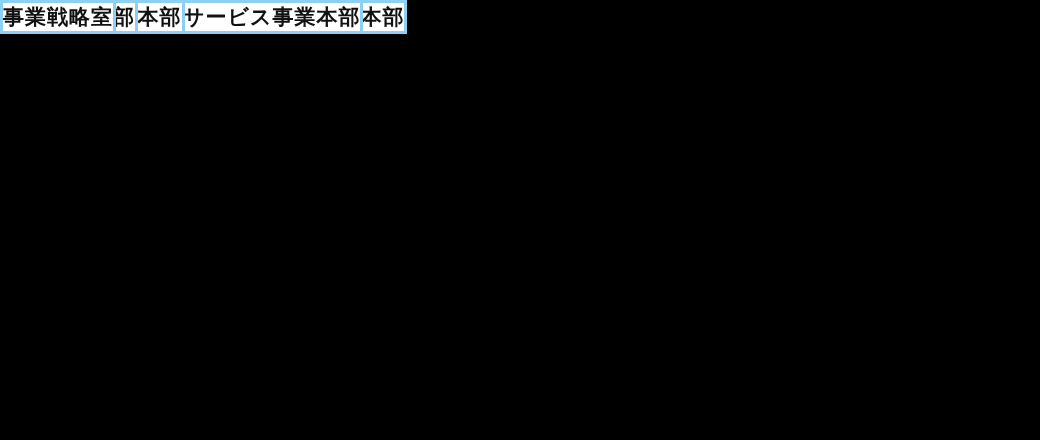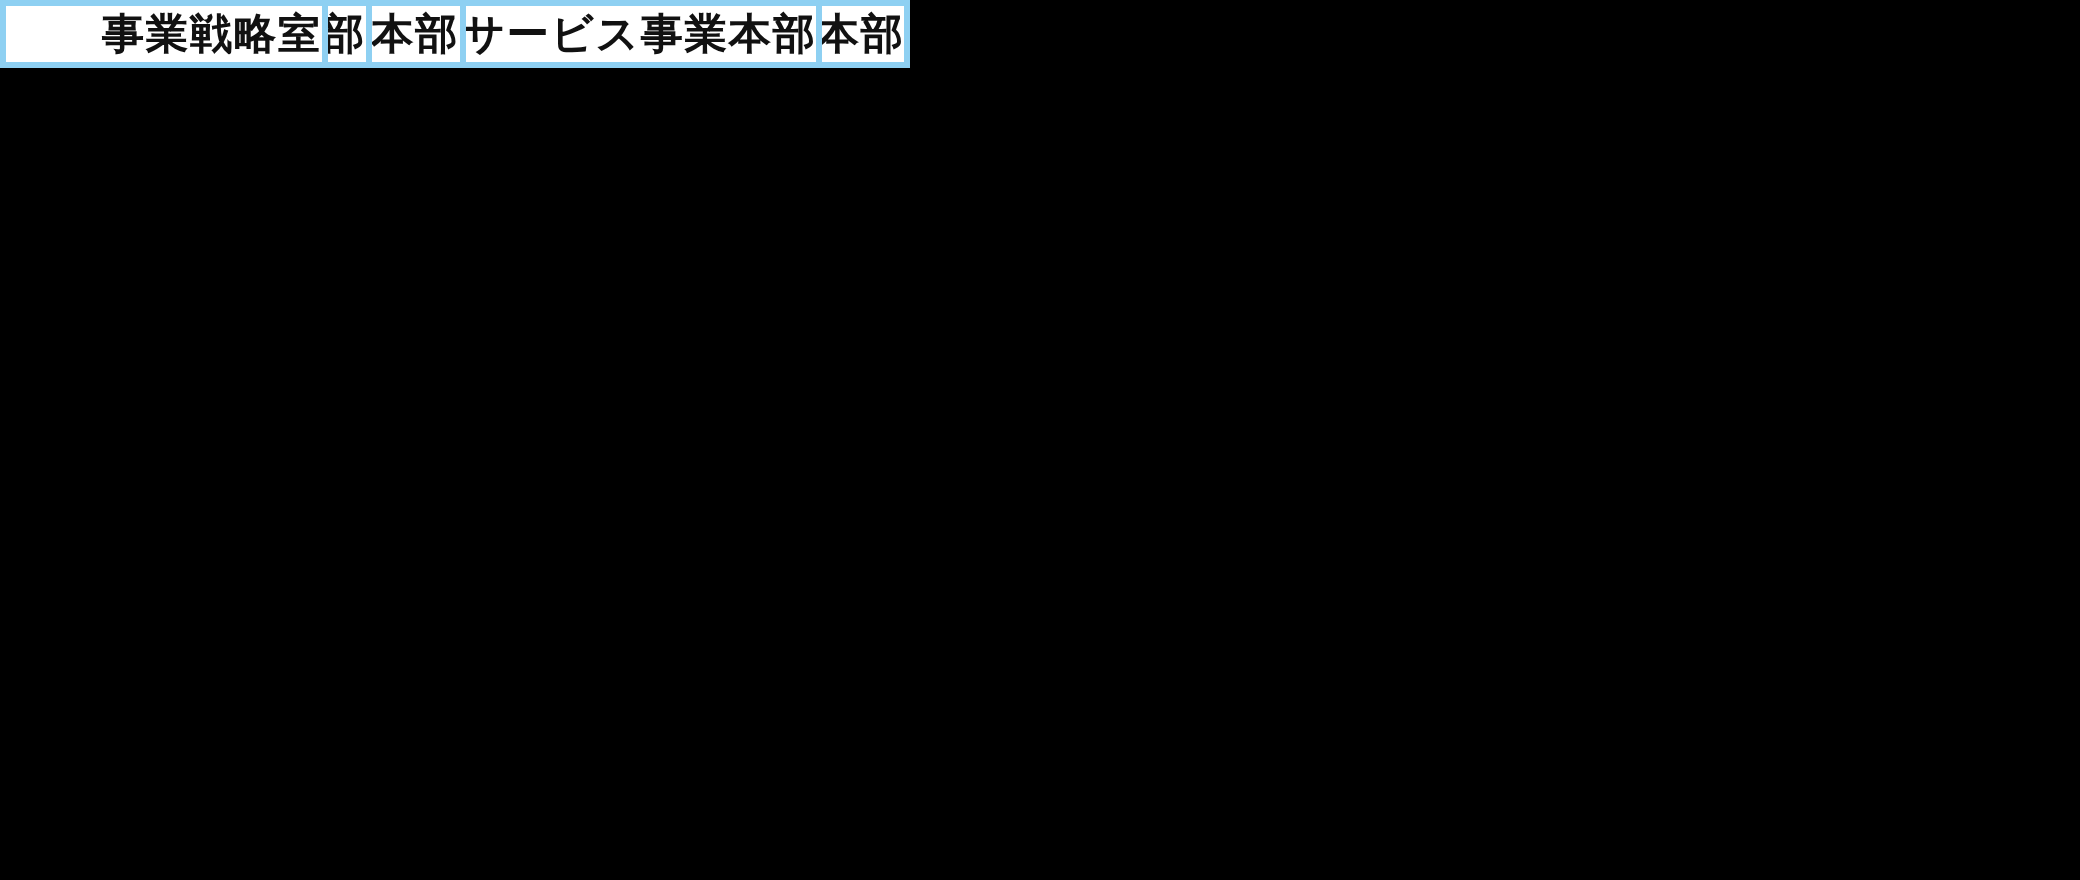--- a/index.html
+++ b/index.html
@@ -58,21 +58,21 @@
   .c-meeting-v{left:398; top:182; width:5;  height:40;}
   .c-trunk-v  {left:563; top:25;  width:5;  height:387;}
   .c-stub     {left:568; width:48; height:5;}
   .c-stub-1{top:25;}
   .c-stub-2{top:100;}
   .c-stub-3{top:177;}
   .c-stub-4{top:254;}
   .c-stub-5{top:331;}
   .c-stub-6{top:407;}
   
-  .d{left:616; width:422; height:51;padding-left:48px;}
+  .d{left:616; width:422; height:51;}
   .d-1{top:2;}
   .d-2{top:77;}
   .d-3{top:154;}
   .d-4{top:231;}
   .d-5{top:308;}
   .d-6{top:384;}
 </style>
 </head>
 <body>
 

